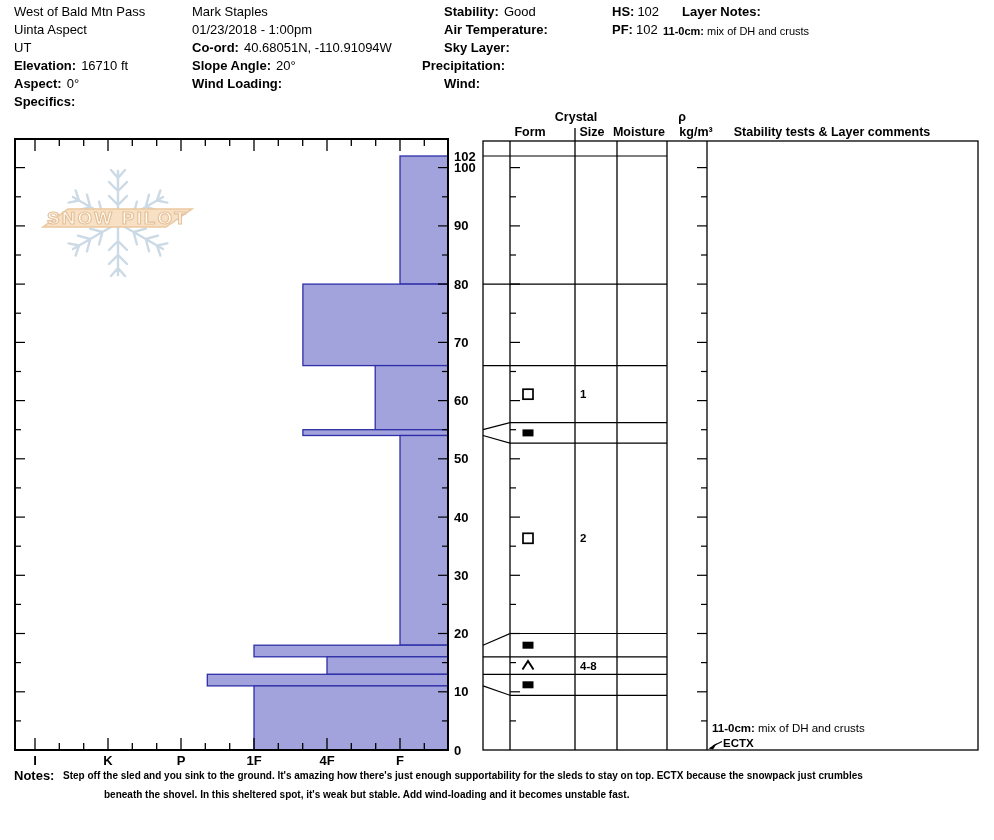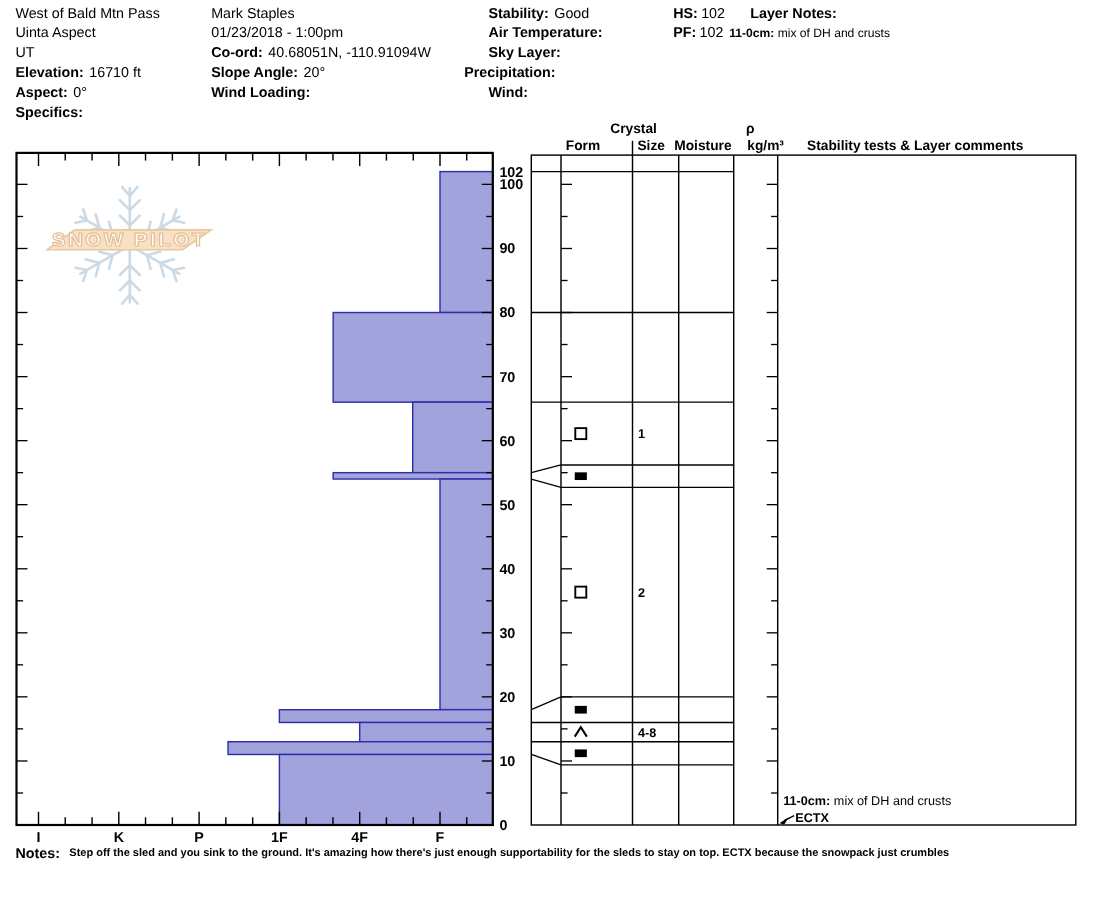--- a/index.html
+++ b/index.html
@@ -266,13 +266,14 @@
       <g font-size="11.5">
         <text x="712" y="732"><tspan font-weight="bold">11-0cm:</tspan><tspan> mix of DH and crusts</tspan></text>
         <text x="723" y="747" font-weight="bold">ECTX</text>
         <line x1="722" y1="741.5" x2="713" y2="746" stroke="#000" stroke-width="1.1"></line>
         <polygon points="708.5,748.5 717,743 713,749.5" fill="#000"></polygon>
       </g>
     </svg>
 
   <div class="hline" style="left:14px;top:768px"><b>Notes:</b></div>
   <div class="noteline" style="left:63px;top:770px"><span>Step off the sled and you sink to the ground. It's amazing how there's just enough supportability for the sleds to stay on top. ECTX because the snowpack just crumbles</span></div>
+  <div class="noteline" style="left:104px;top:789px"><span>beneath the shovel. In this sheltered spot, it's weak but stable. Add wind-loading and it becomes unstable fast.</span></div>
 </div>
 
 </body></html>

